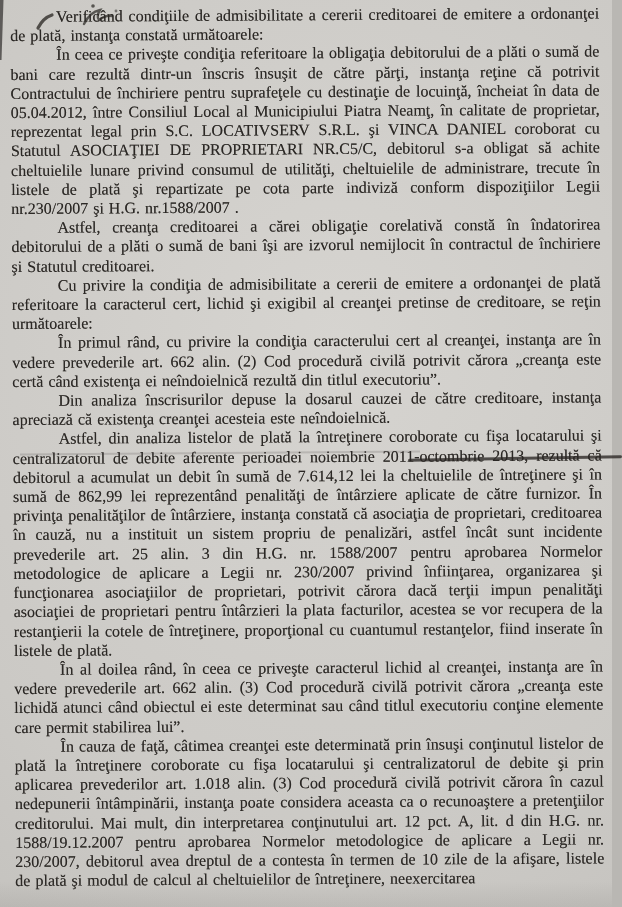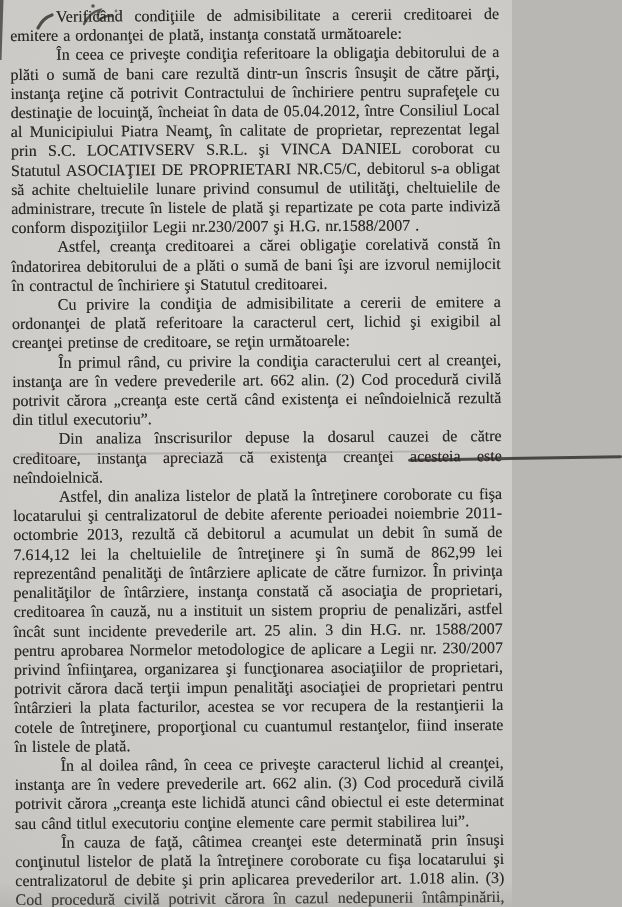--- a/index.html
+++ b/index.html
@@ -5,21 +5,21 @@
   html, body {
     margin: 0;
     padding: 0;
     width: 622px;
     height: 907px;
     overflow: hidden;
     background: #b9b7b3;
   }
   .page {
     position: relative;
-    width: 512px;
+    width: 612px;
     height: 907px;
     background:
       radial-gradient(ellipse 140% 110% at 55% 38%, #d6d4d0 0%, #cbc9c5 52%, #bab8b4 100%);
     font-family: "Liberation Serif", "DejaVu Serif", serif;
     color: #2b2825;
   }
   .text-block {
     position: absolute;
     top: 7px;
     left: 10px;

